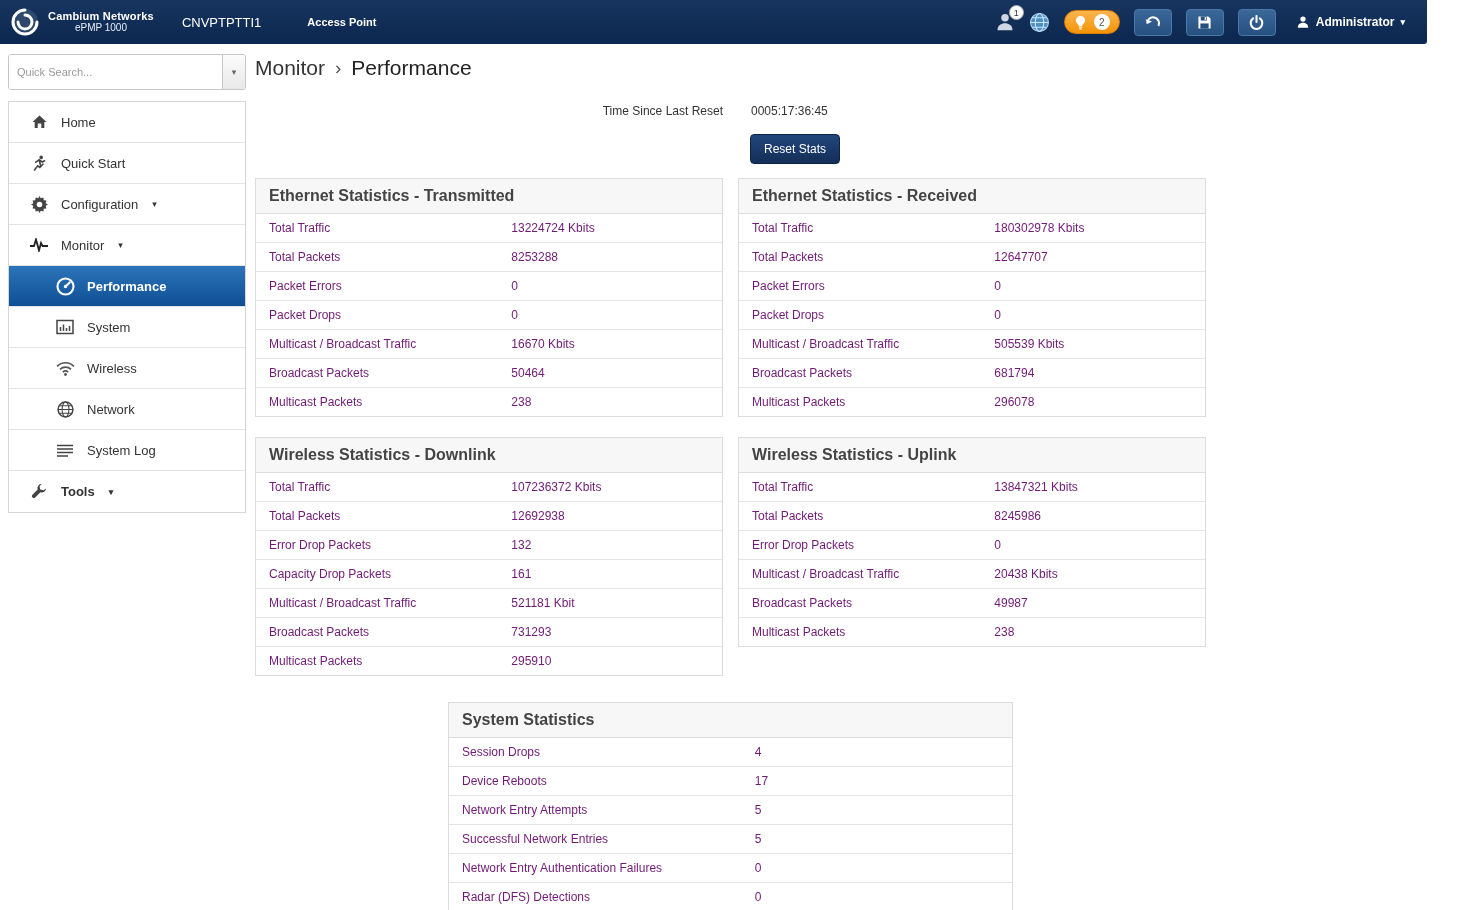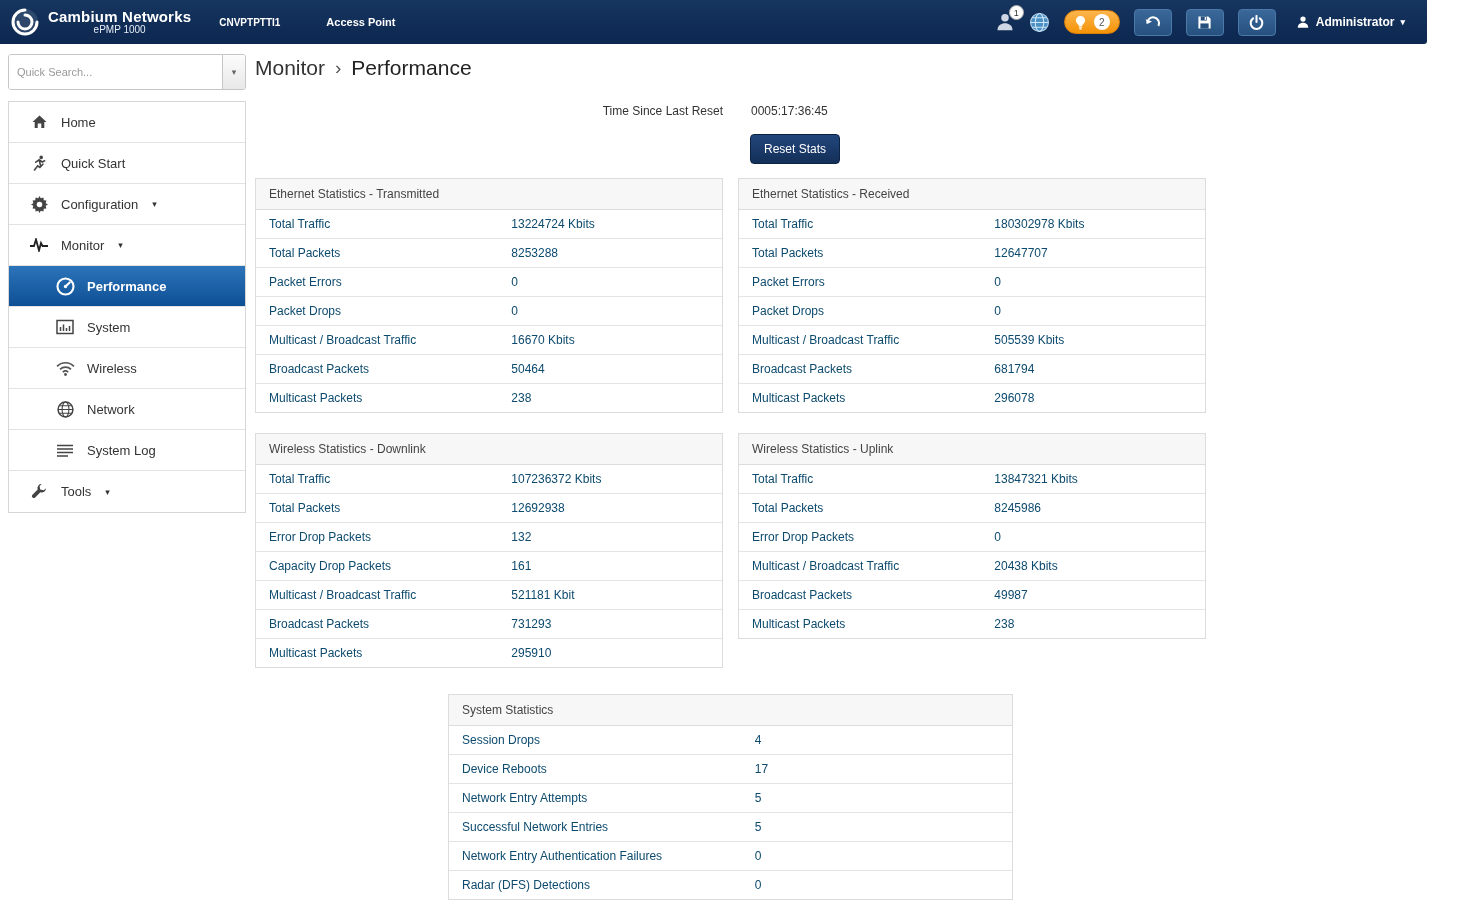--- a/index.html
+++ b/index.html
@@ -6,23 +6,23 @@
   html,body { width:1457px; height:910px; overflow:hidden; background:#fff;
     font-family:"Liberation Sans", sans-serif; }
   body { position:relative; }
 
   
   .navbar { position:absolute; left:0; top:0; width:1427px; height:44px;
     background:linear-gradient(180deg,#16355f,#0c2750);
     display:flex; align-items:center; color:#fff; border-radius:0 0 3px 0; }
   .brand { display:flex; align-items:center; gap:8px; padding:0 14px 0 10px; }
   .brand-text { display:flex; flex-direction:column; line-height:1.05; }
-  .brand-name { font-size:15px; font-weight:bold; letter-spacing:.2px; }
+  .brand-name { font-size:11px; font-weight:bold; letter-spacing:.2px; }
   .brand-model { font-size:10px; text-align:center; color:#e8eef7; }
-  .device-name { font-size:10px; font-weight:bold; padding:0 26px 0 14px; }
+  .device-name { font-size:13px; font-weight:normal; padding:0 26px 0 14px; }
   .device-mode { font-size:11px; font-weight:bold; padding:0 20px; }
   .nav-right { margin-left:auto; display:flex; align-items:center; gap:14px; padding-right:22px; }
   .icon-badge-wrap { position:relative; display:inline-flex; }
   .count-badge { position:absolute; top:-7px; right:-9px; min-width:15px; height:15px;
     background:#fff; color:#333; border:1px solid #aaa; border-radius:50%;
     font-size:9px; display:flex; align-items:center; justify-content:center; padding:0 2px; }
   .alert-pill { display:inline-flex; align-items:center; gap:7px;
     background:linear-gradient(180deg,#fcb54e,#f49306); border:1px solid #d87e05;
     border-radius:13px; padding:3px 9px; cursor:pointer; }
   .alert-pill .count-badge2 { background:#fff; color:#555; border-radius:50%;
@@ -39,21 +39,21 @@
   .search-box { display:flex; border:1px solid #c6c6c6; border-radius:3px; height:36px;
     background:#fff; overflow:hidden; }
   .search-box input { flex:1; border:none; outline:none; font-size:11px; padding:0 8px;
     color:#555; font-family:"Liberation Sans",sans-serif; }
   .search-box input::placeholder { color:#999; }
   .search-caret { width:23px; border:none; border-left:1px solid #c6c6c6;
     background:linear-gradient(180deg,#fcfcfc,#e8e8e8); color:#666; font-size:9px; cursor:pointer; }
   .menu { margin-top:11px; border:1px solid #d6d6d6; background:#fff; }
   .menu-item { display:flex; align-items:center; gap:12px; height:41px; padding-left:20px;
     border-bottom:1px solid #e3e3e3; font-size:13px; color:#333; cursor:pointer; }
-  .menu-item:last-child { border-bottom:none; }
+  .menu-item:last-child { border-bottom:none;font-weight:bold; }
   .menu-item .mi { width:20px; display:inline-flex; justify-content:center; }
   .menu-item.sub { padding-left:46px; }
   .menu-item.selected { background:linear-gradient(180deg,#2c74ba,#0e4f94); color:#fff; font-weight:bold; }
   .menu-caret { font-size:9px; color:#333; margin-left:2px; }
 
   
   .main { position:absolute; left:255px; top:52px; width:952px; }
   .breadcrumb { font-size:21px; color:#333; display:flex; align-items:center; gap:10px; margin-top:4px; }
   .breadcrumb .sep { color:#555; font-size:19px; }
   .breadcrumb .page { color:#222; }
@@ -62,22 +62,22 @@
   .time-value { margin-left:28px; }
   .reset-row { margin:16px 0 12px 495px; }
   .reset-btn { background:linear-gradient(180deg,#21467c,#142f58); color:#fff;
     border:1px solid #0d2344; border-radius:4px; padding:7px 13px; font-size:12px;
     cursor:pointer; font-family:"Liberation Sans",sans-serif; }
 
   .panels { display:flex; gap:15px; margin-top:14px; }
   .col { width:468px; display:flex; flex-direction:column; gap:20px; }
   .panel { border:1px solid #dcdcdc; background:#fff; }
   .panel .panel-header { background:#f7f7f7; border-bottom:1px solid #dcdcdc;
-    padding:8px 13px; font-size:12px; color:#444; }
-  .panel table { width:100%; border-collapse:collapse; font-size:12px; color:#0c4a6e; }
+    padding:8px 13px; font-size:16px; color:#444;font-weight:bold; }
+  .panel table { width:100%; border-collapse:collapse; font-size:12px; color:#701a75; }
   .panel td { padding:7px 13px; border-top:1px solid #e4e4e4; }
   .panel tr:first-child td { border-top:none; }
   .panel td:first-child { width:52%; }
   .system-panel { width:565px; margin:26px 0 0 193px; }
 
   svg { display:block; }
 </style>
 </head>
 <body>
 

